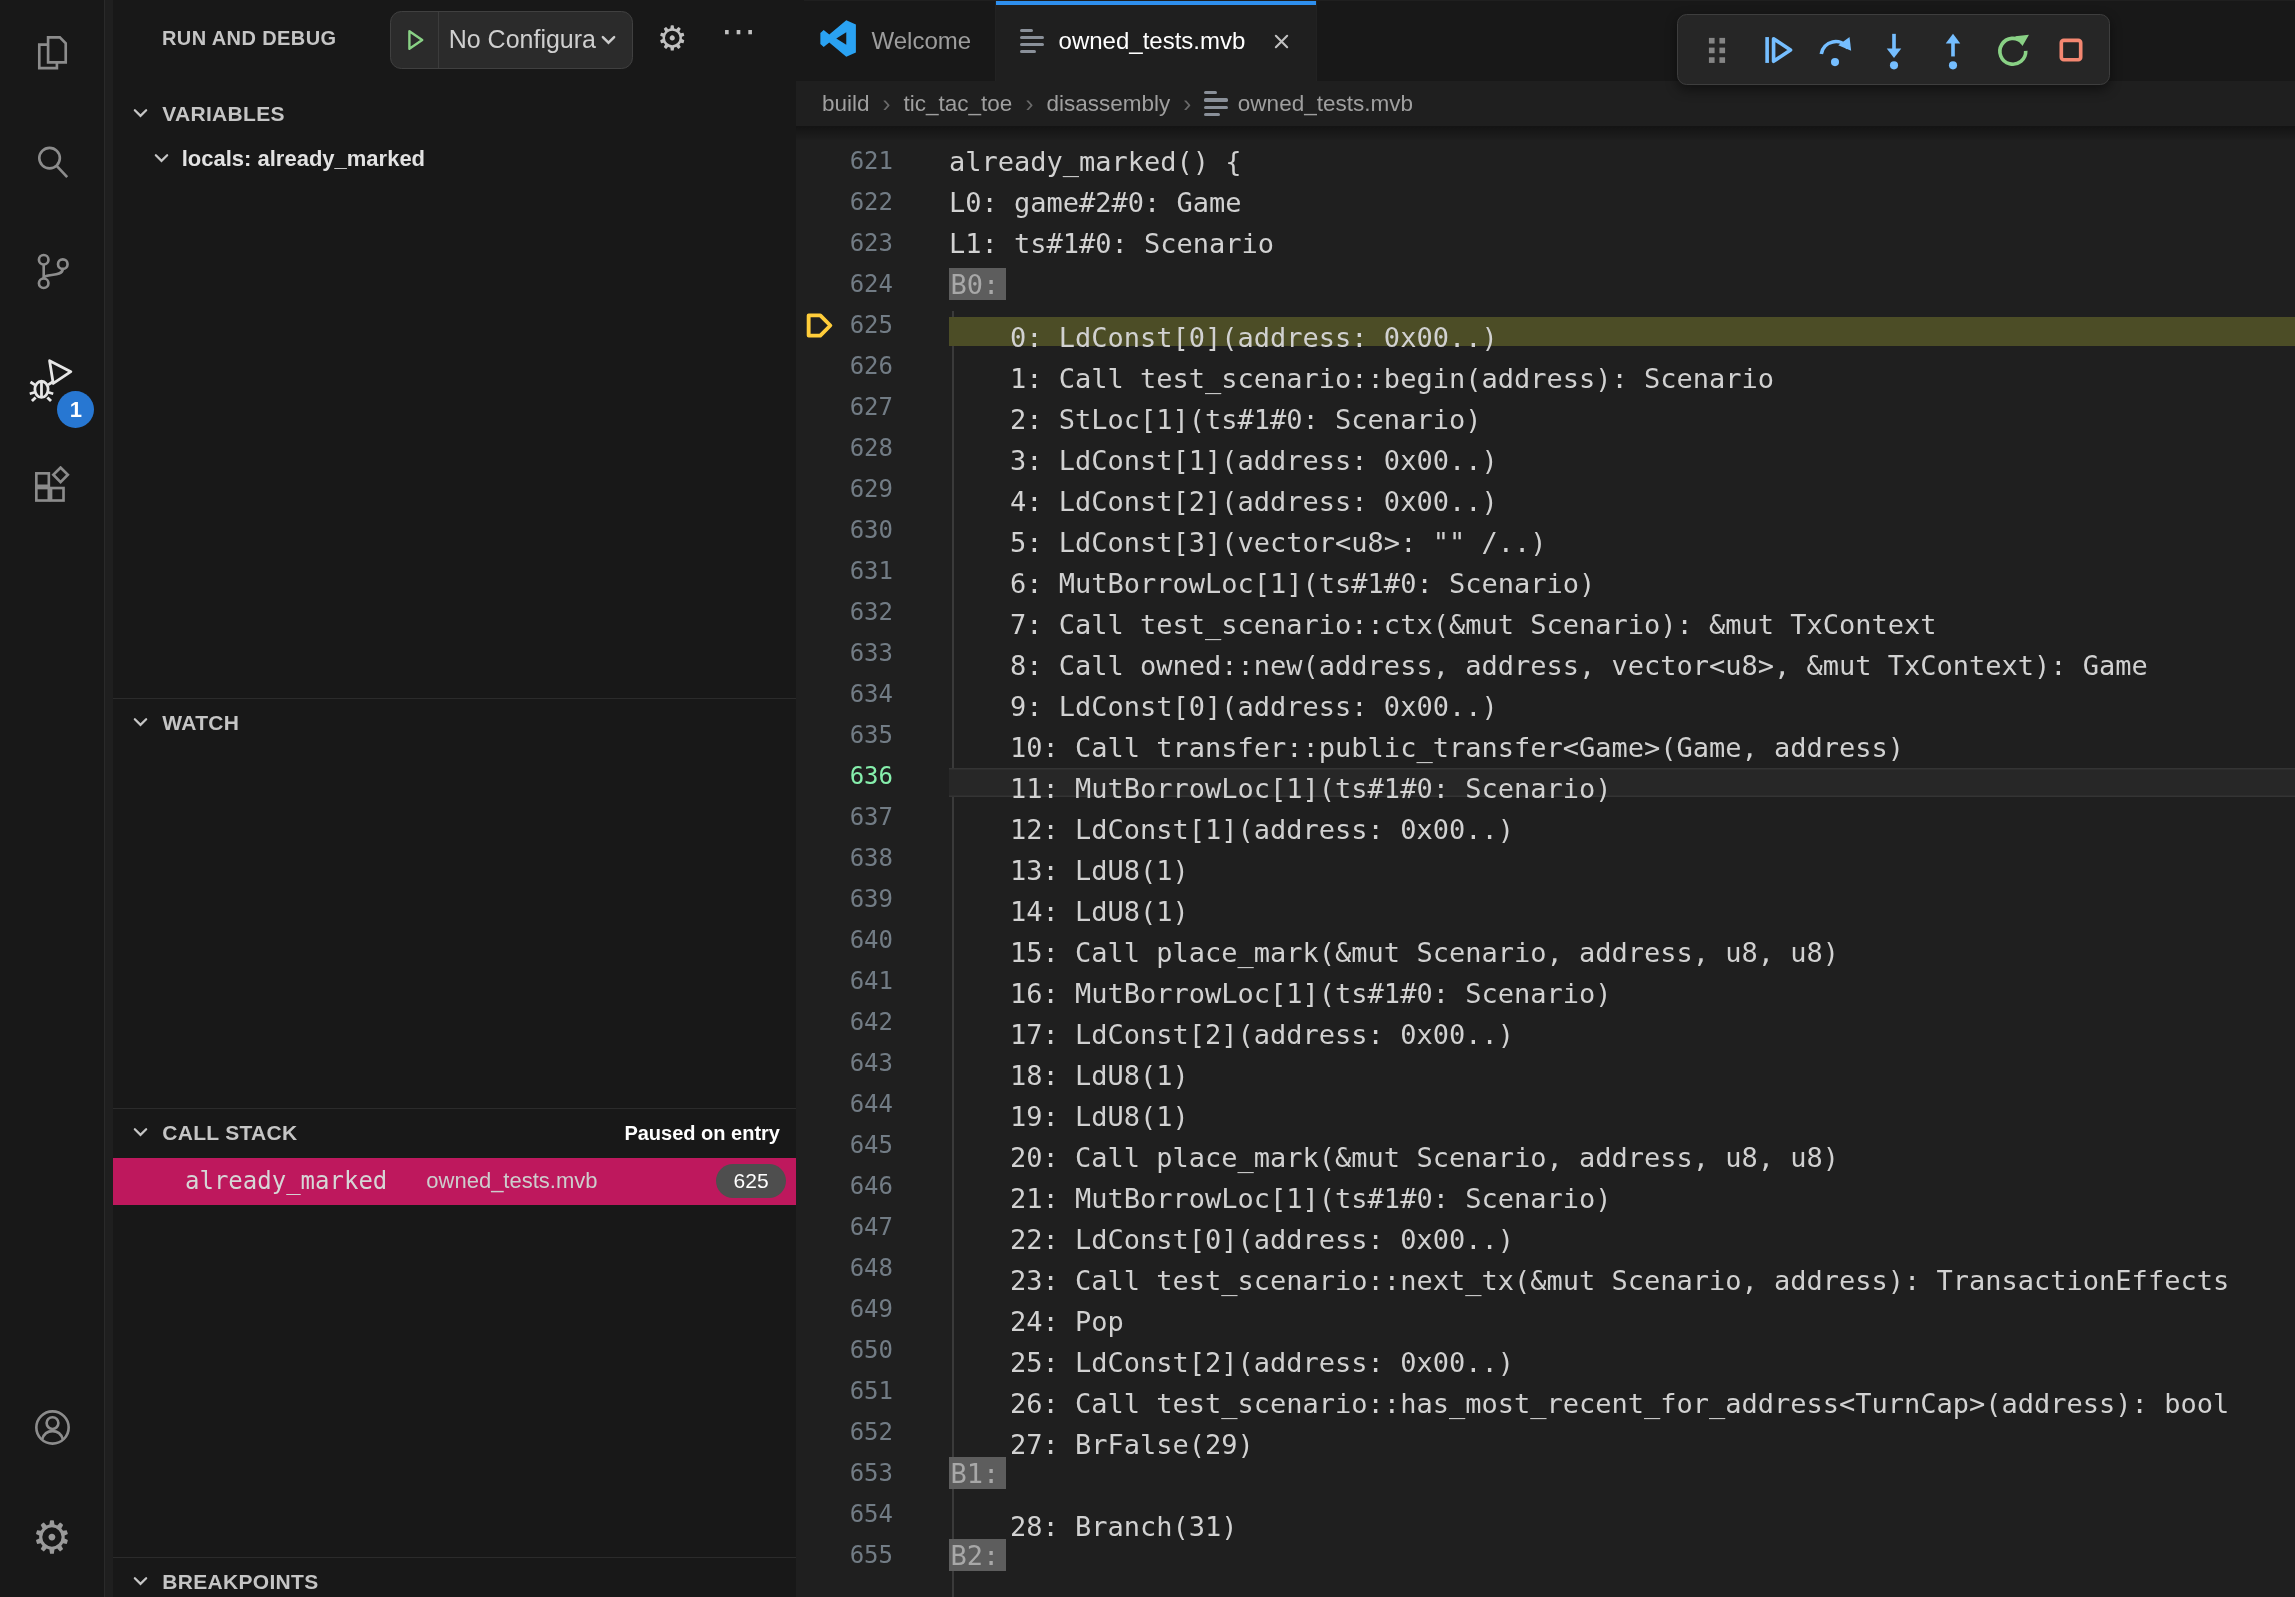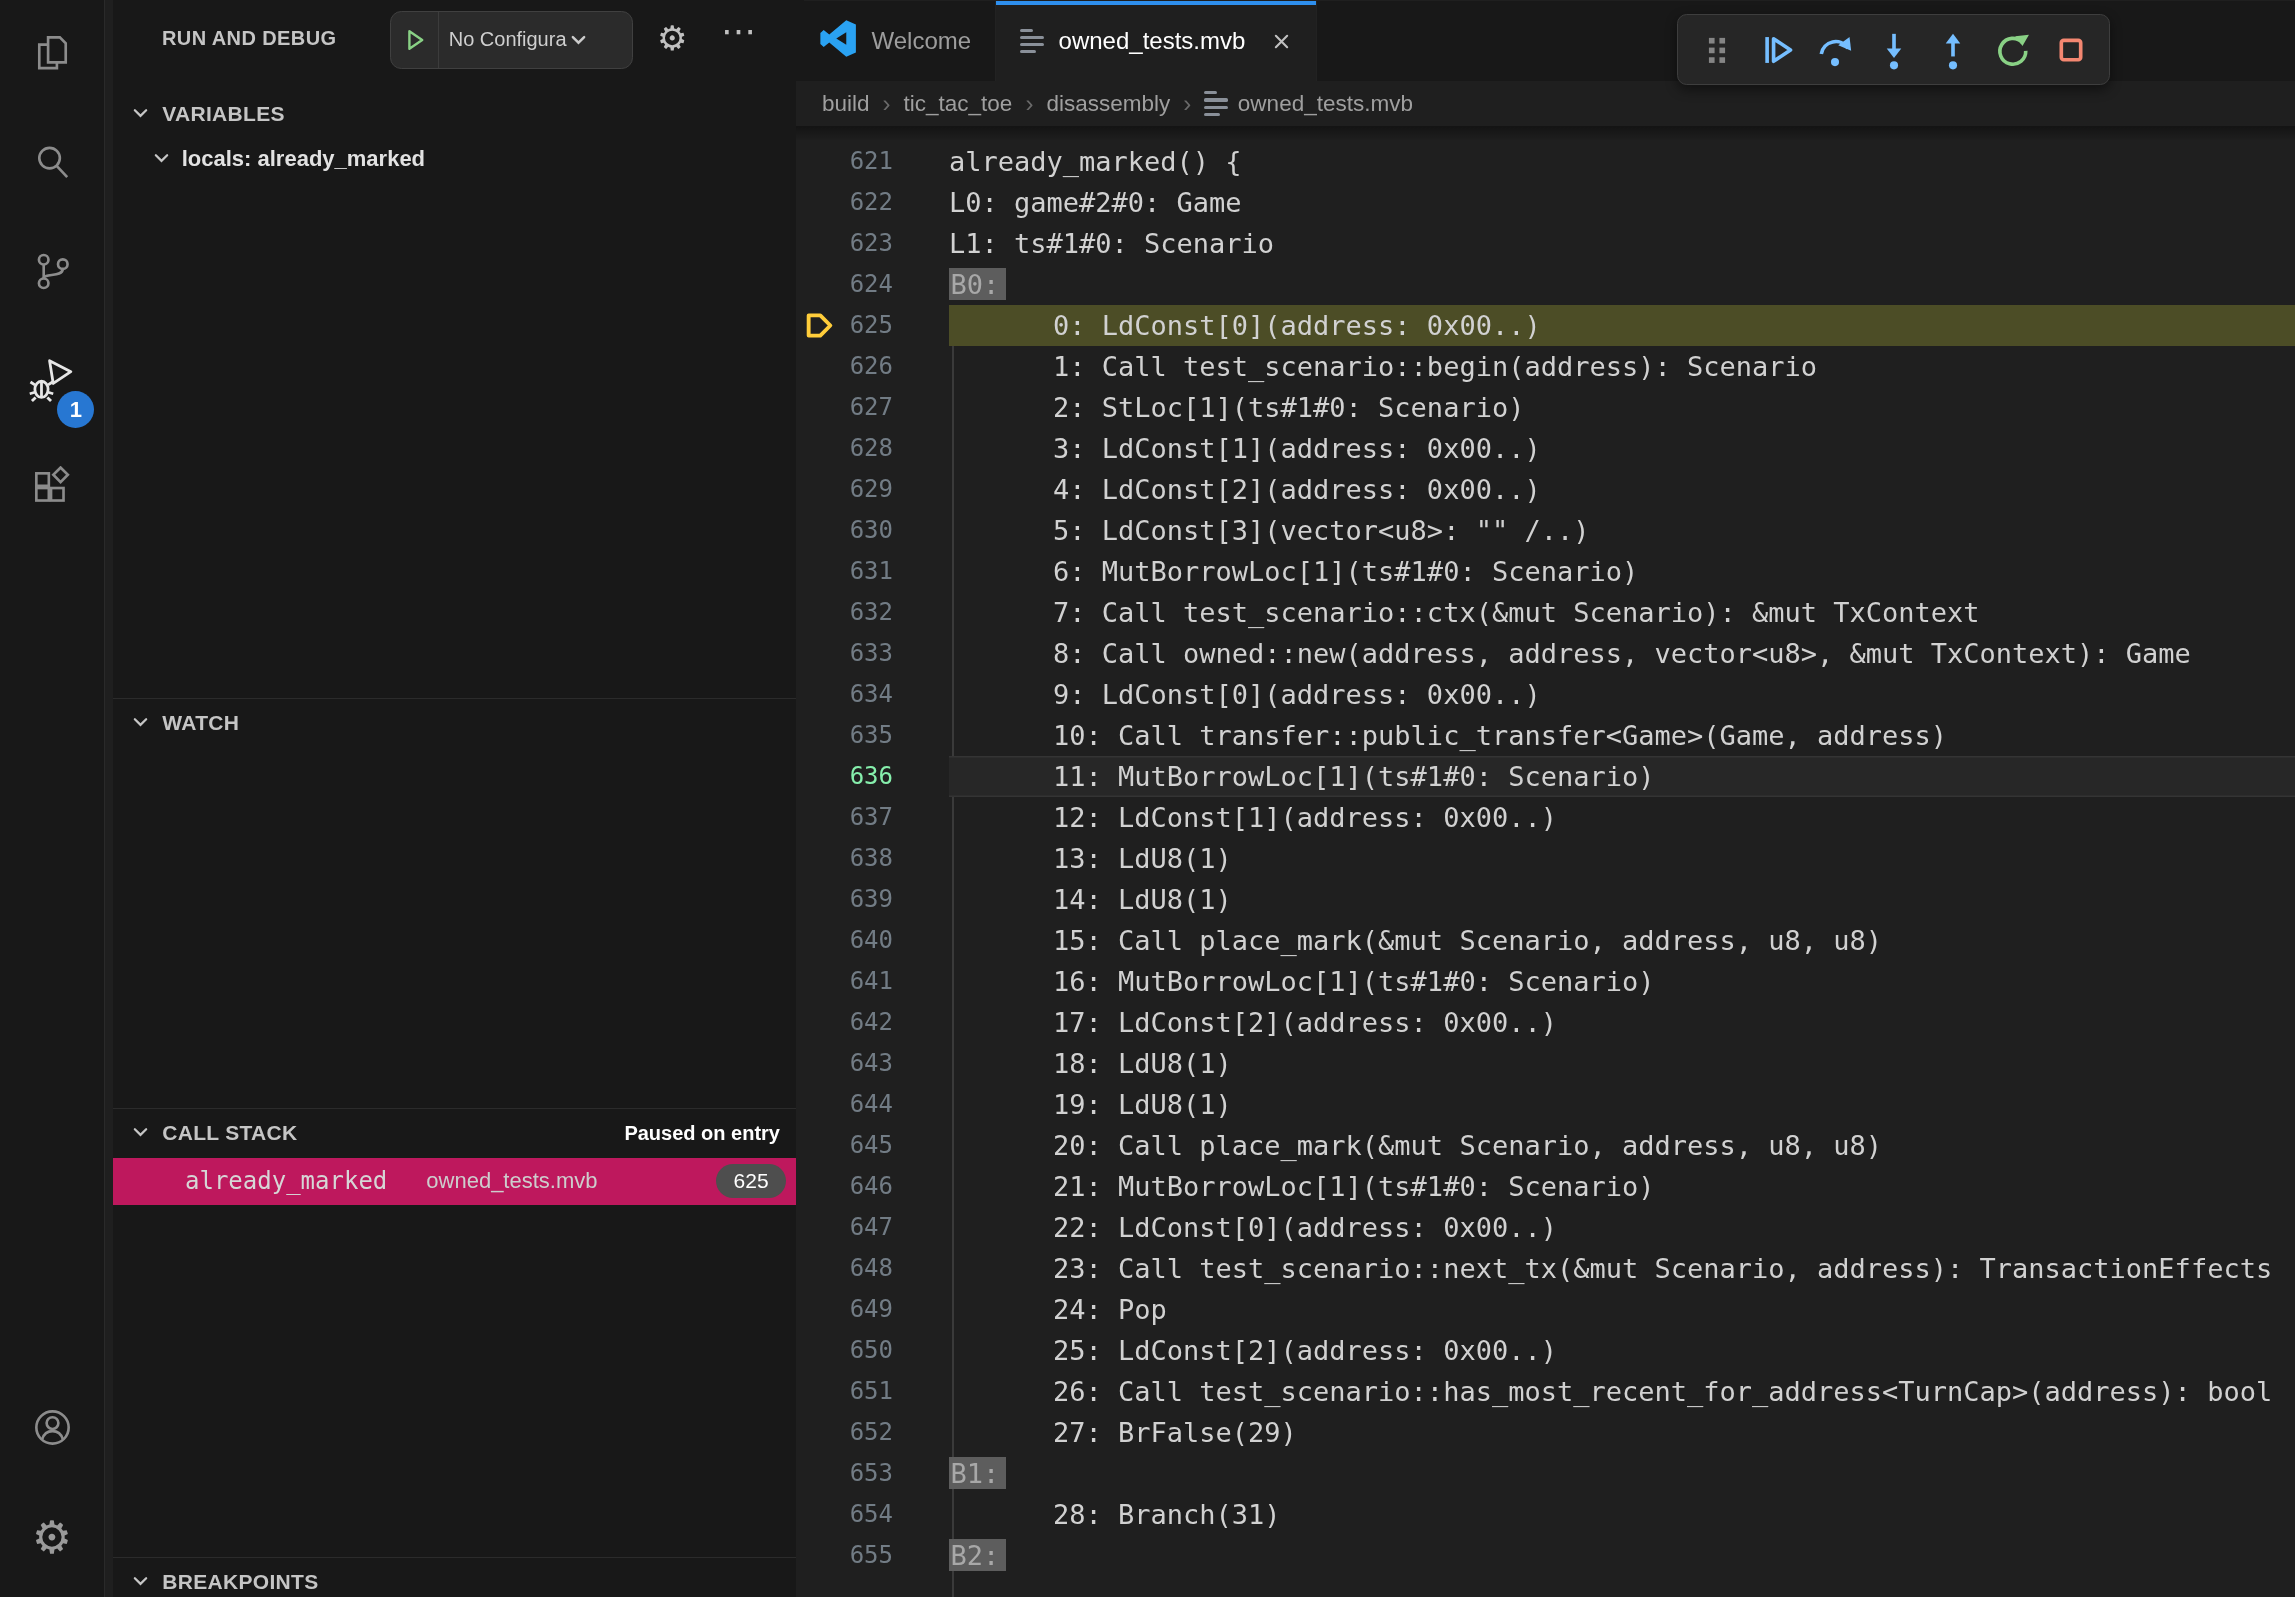--- a/index.html
+++ b/index.html
@@ -24,21 +24,21 @@
   
   .sidebar { position:absolute; left:113px; top:0; width:691px; height:100%; background:#181818; }
   .sb-header { position:relative; height:80px; }
   .sb-title { position:absolute; left:49px; top:27px; font-size:20px; font-weight:700;
     letter-spacing:0.4px; color:#c5c5c5; }
   .config-btn { position:absolute; left:277px; top:10.5px; width:243px; height:58px;
     background:#2b2b2b; border:1.6px solid #404040; border-radius:11.3px;
     display:flex; align-items:center; overflow:hidden; cursor:pointer; }
   .cfg-play { width:48px; height:100%; display:flex; align-items:center; justify-content:center;
     border-right:1.6px solid #3c3c3c; flex:none; }
-  .cfg-label { margin-left:9.7px; font-size:20px; color:#cfcfcf; white-space:nowrap;
+  .cfg-label { margin-left:9.7px; font-size:25px; color:#cfcfcf; white-space:nowrap;
     overflow:hidden; max-width:150px; flex:none; }
   .cfg-chev { margin-left:1.6px; flex:none; display:flex; }
   .sb-gear { position:absolute; left:544px; top:17.7px; font-size:34px; color:#c0c0c0; cursor:pointer; }
   .sb-dots { position:absolute; left:608px; top:11.3px; font-size:35px; color:#c0c0c0;
     letter-spacing:1.6px; cursor:pointer; }
   .sec { position:absolute; left:0; width:100%; }
   .sec-row { display:flex; align-items:center; gap:11.3px; padding-left:17px; height:47px;text-align:right; }
   .sec-label { font-size:21px; font-weight:700; letter-spacing:0.3px; color:#c5c5c5; }
   .chev { width:21px; height:21px; flex:none; }
   .tree-row { display:flex; align-items:center; gap:9.7px; padding-left:38px; height:43px; cursor:pointer; }
@@ -81,21 +81,21 @@
   .code { position:absolute; top:125px; left:0; right:0; bottom:0; overflow:hidden; }
   .code-rows { position:relative; z-index:1; padding-top:14.5px; }
   .guide { position:absolute; left:156px; top:185px; bottom:0; width:1.6px; background:#3a3a3a; z-index:0; }
   .crow { display:flex; height:41px; }
   .gutter { width:153px; flex:none; position:relative; }
   .ln { position:absolute; right:56px; top:0; line-height:41px;
     font-family:"DejaVu Sans Mono", monospace; font-size:24px; color:#727c85; }
   .exec-marker { position:absolute; left:8px; top:5.6px; width:31px; height:31px; }
   .ctext { flex:1; font-family:"DejaVu Sans Mono", monospace; font-size:27px; line-height:41px;
     color:#d1d1d1; white-space:pre; }
-  .crow.instr .ctext { padding-left:104px; }
+  .crow.instr .ctext { padding-left:61px;margin-top:12px; }
   .crow.exec .ctext { background:#4c4d26; }
   .crow.cursor .ctext { background:#272727; box-shadow:inset 0 1.6px 0 #343434, inset 0 -1.6px 0 #343434; }
   .crow.cursor .ln { color:#86efac;margin-left:45px; }
   .chip { background:#5d5d5d; color:#a8a8a8; padding:0.8px 6.4px 0.8px 1.6px; }
 </style>
 </head>
 <body>
 
 <div id="app">
 

